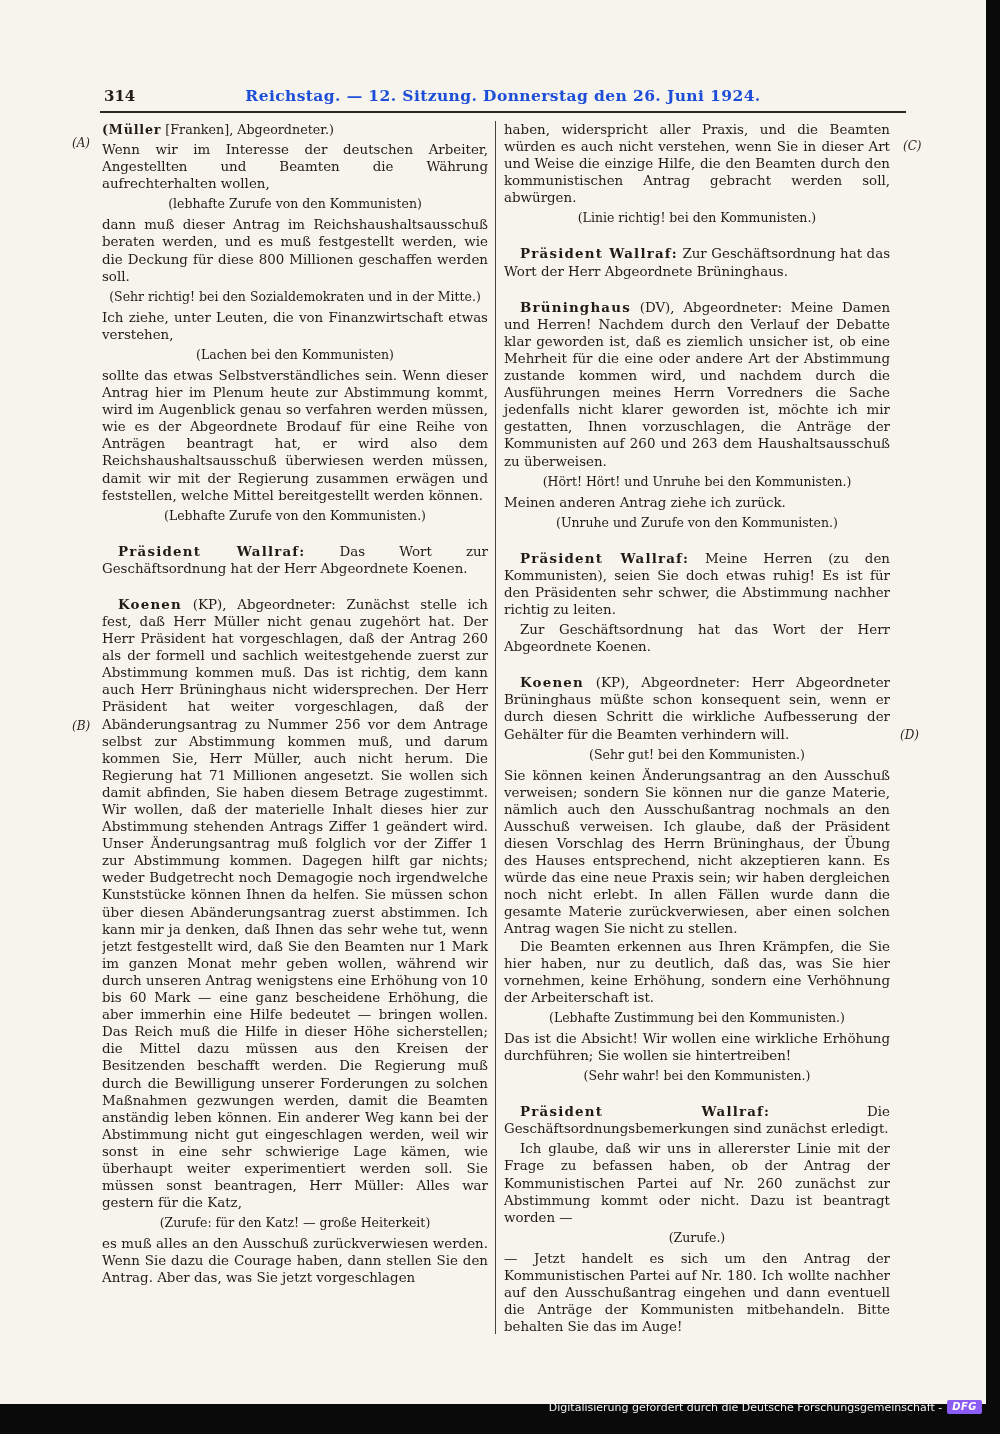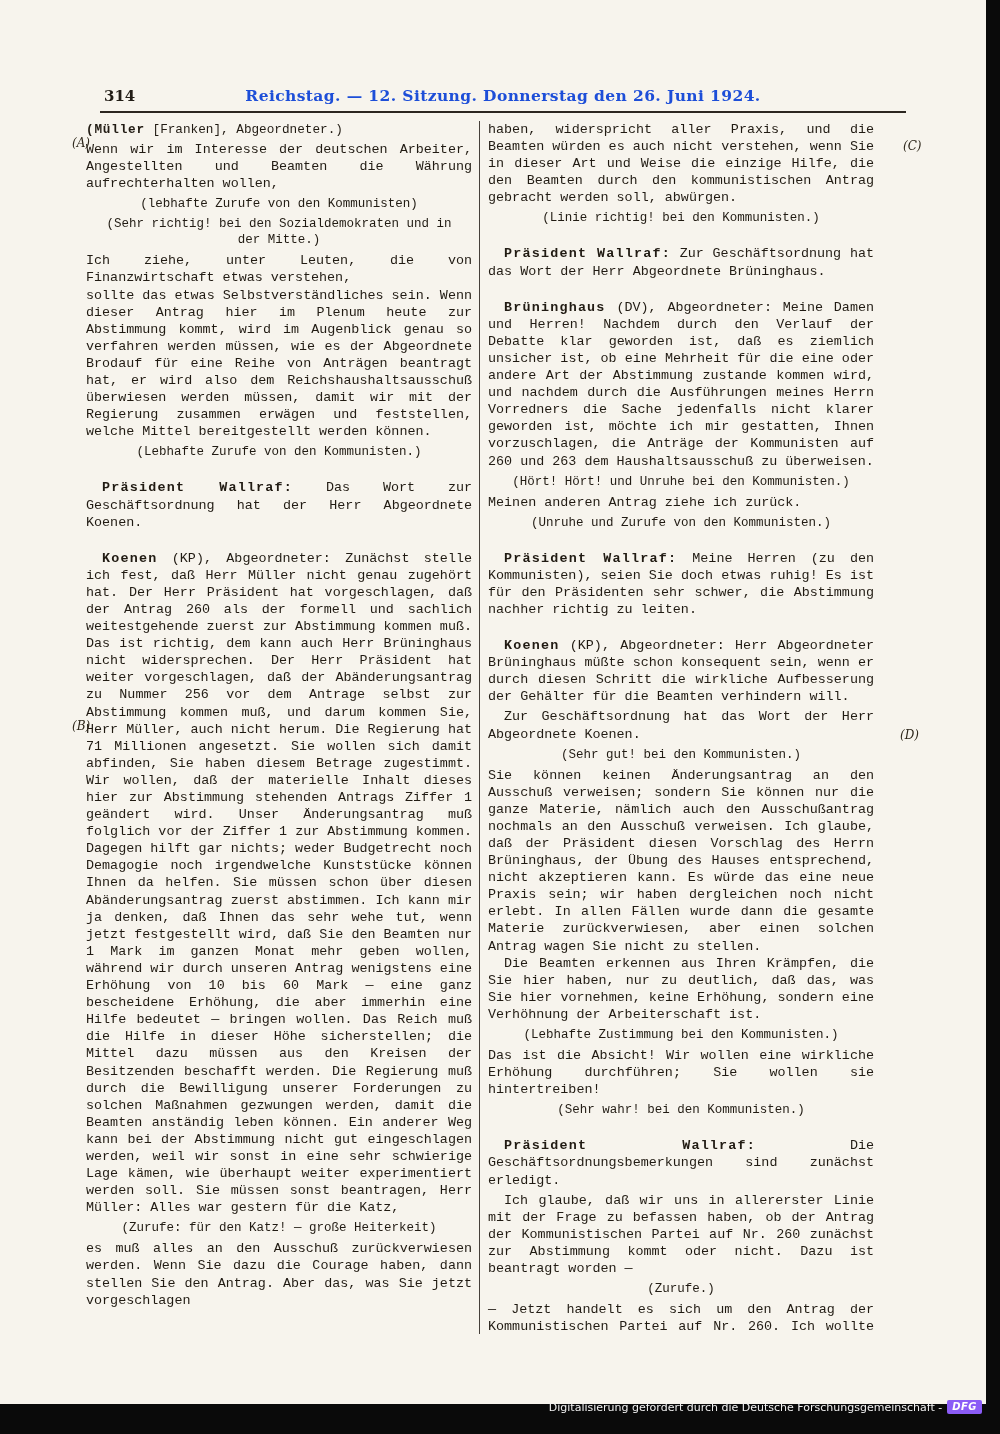--- a/index.html
+++ b/index.html
@@ -25,22 +25,22 @@
   .header-title {
     display:block; text-align:center;
     font-size:15.5px; font-weight:bold; letter-spacing:.4px; color:#1d4ed8;
   }
   .rule {
     position:absolute; top:111px; left:100px; width:806px;
     border-top:2px solid #2c2620;
   }
   
   .columns {
-    position:absolute; top:121px; left:86px; width:802px; height:1213px;
-    display:flex; overflow:hidden;font-family:Liberation Mono, monospace;
+    position:absolute; top:121px; left:102px; width:802px; height:1213px;
+    display:flex; overflow:hidden;
   }
   .col { width:386px; color:#211b13; }
   .col-left { margin-right:7px; }
   .col-right { margin-left:8px; }
   .col-divider { width:1px; background:#46403a; flex:0 0 1px; }
 
   .blk {
     font-size:13.4px; line-height:17.1px;
     text-align:justify; text-justify:inter-word;
   }
@@ -104,51 +104,53 @@
     <span class="header-title">Reichstag. — 12. Sitzung. Donnerstag den 26. Juni 1924.</span>
   </div>
 
   <div class="rule"></div>
 
   <div class="columns">
     <div class="col col-left" id="col-left">
         <p class="blk headnote"><strong class="speaker-name">(Müller</strong> [Franken], Abgeordneter.)</p>
         <p class="blk p-noindent">Wenn wir im Interesse der deutschen Arbeiter, Angestellten und Beamten die Währung aufrechterhalten wollen,</p>
         <p class="blk stage">(lebhafte Zurufe von den Kommunisten)</p>
+        <p class="blk p-noindent">dann muß dieser Antrag im Reichshaushaltsausschuß beraten werden, und es muß festgestellt werden, wie die Deckung für diese 800 Millionen geschaffen werden soll.</p>
         <p class="blk stage">(Sehr richtig! bei den Sozialdemokraten und in der Mitte.)</p>
         <p class="blk p-noindent">Ich ziehe, unter Leuten, die von Finanzwirtschaft etwas verstehen,</p>
+        <p class="blk stage">(Lachen bei den Kommunisten)</p>
         <p class="blk p-noindent">sollte das etwas Selbstverständliches sein. Wenn dieser Antrag hier im Plenum heute zur Abstimmung kommt, wird im Augenblick genau so verfahren werden müssen, wie es der Abgeordnete Brodauf für eine Reihe von Anträgen beantragt hat, er wird also dem Reichshaushaltsausschuß überwiesen werden müssen, damit wir mit der Regierung zusammen erwägen und feststellen, welche Mittel bereitgestellt werden können.</p>
         <p class="blk stage">(Lebhafte Zurufe von den Kommunisten.)</p>
         <p class="blk speaker"><strong class="speaker-name">Präsident Wallraf:</strong> Das Wort zur Geschäftsordnung hat der Herr Abgeordnete Koenen.</p>
         <p class="blk speaker"><strong class="speaker-name">Koenen</strong> (KP), Abgeordneter: Zunächst stelle ich fest, daß Herr Müller nicht genau zugehört hat. Der Herr Präsident hat vorgeschlagen, daß der Antrag 260 als der formell und sachlich weitestgehende zuerst zur Abstimmung kommen muß. Das ist richtig, dem kann auch Herr Brüninghaus nicht widersprechen. Der Herr Präsident hat weiter vorgeschlagen, daß der Abänderungsantrag zu Nummer 256 vor dem Antrage selbst zur Abstimmung kommen muß, und darum kommen Sie, Herr Müller, auch nicht herum. Die Regierung hat 71 Millionen angesetzt. Sie wollen sich damit abfinden, Sie haben diesem Betrage zugestimmt. Wir wollen, daß der materielle Inhalt dieses hier zur Abstimmung stehenden Antrags Ziffer 1 geändert wird. Unser Änderungsantrag muß folglich vor der Ziffer 1 zur Abstimmung kommen. Dagegen hilft gar nichts; weder Budgetrecht noch Demagogie noch irgendwelche Kunststücke können Ihnen da helfen. Sie müssen schon über diesen Abänderungsantrag zuerst abstimmen. Ich kann mir ja denken, daß Ihnen das sehr wehe tut, wenn jetzt festgestellt wird, daß Sie den Beamten nur 1 Mark im ganzen Monat mehr geben wollen, während wir durch unseren Antrag wenigstens eine Erhöhung von 10 bis 60 Mark — eine ganz bescheidene Erhöhung, die aber immerhin eine Hilfe bedeutet — bringen wollen. Das Reich muß die Hilfe in dieser Höhe sicherstellen; die Mittel dazu müssen aus den Kreisen der Besitzenden beschafft werden. Die Regierung muß durch die Bewilligung unserer Forderungen zu solchen Maßnahmen gezwungen werden, damit die Beamten anständig leben können. Ein anderer Weg kann bei der Abstimmung nicht gut eingeschlagen werden, weil wir sonst in eine sehr schwierige Lage kämen, wie überhaupt weiter experimentiert werden soll. Sie müssen sonst beantragen, Herr Müller: Alles war gestern für die Katz,</p>
         <p class="blk stage">(Zurufe: für den Katz! — große Heiterkeit)</p>
         <p class="blk p-noindent">es muß alles an den Ausschuß zurückverwiesen werden. Wenn Sie dazu die Courage haben, dann stellen Sie den Antrag. Aber das, was Sie jetzt vorgeschlagen</p>
       </div>
     <div class="col-divider"></div>
     <div class="col col-right" id="col-right">
         <p class="blk p-noindent">haben, widerspricht aller Praxis, und die Beamten würden es auch nicht verstehen, wenn Sie in dieser Art und Weise die einzige Hilfe, die den Beamten durch den kommunistischen Antrag gebracht werden soll, abwürgen.</p>
         <p class="blk stage">(Linie richtig! bei den Kommunisten.)</p>
         <p class="blk speaker"><strong class="speaker-name">Präsident Wallraf:</strong> Zur Geschäftsordnung hat das Wort der Herr Abgeordnete Brüninghaus.</p>
         <p class="blk speaker"><strong class="speaker-name">Brüninghaus</strong> (DV), Abgeordneter: Meine Damen und Herren! Nachdem durch den Verlauf der Debatte klar geworden ist, daß es ziemlich unsicher ist, ob eine Mehrheit für die eine oder andere Art der Abstimmung zustande kommen wird, und nachdem durch die Ausführungen meines Herrn Vorredners die Sache jedenfalls nicht klarer geworden ist, möchte ich mir gestatten, Ihnen vorzuschlagen, die Anträge der Kommunisten auf 260 und 263 dem Haushaltsausschuß zu überweisen.</p>
         <p class="blk stage">(Hört! Hört! und Unruhe bei den Kommunisten.)</p>
         <p class="blk p-noindent">Meinen anderen Antrag ziehe ich zurück.</p>
         <p class="blk stage">(Unruhe und Zurufe von den Kommunisten.)</p>
         <p class="blk speaker"><strong class="speaker-name">Präsident Wallraf:</strong> Meine Herren (zu den Kommunisten), seien Sie doch etwas ruhig! Es ist für den Präsidenten sehr schwer, die Abstimmung nachher richtig zu leiten.</p>
+        <p class="blk p">Zur Geschäftsordnung hat das Wort der Herr Abgeordnete Koenen.</p>
         <p class="blk speaker"><strong class="speaker-name">Koenen</strong> (KP), Abgeordneter: Herr Abgeordneter Brüninghaus müßte schon konsequent sein, wenn er durch diesen Schritt die wirkliche Aufbesserung der Gehälter für die Beamten verhindern will.</p>
-        <p class="blk p">Zur Geschäftsordnung hat das Wort der Herr Abgeordnete Koenen.</p>
         <p class="blk stage">(Sehr gut! bei den Kommunisten.)</p>
         <p class="blk p-noindent">Sie können keinen Änderungsantrag an den Ausschuß verweisen; sondern Sie können nur die ganze Materie, nämlich auch den Ausschußantrag nochmals an den Ausschuß verweisen. Ich glaube, daß der Präsident diesen Vorschlag des Herrn Brüninghaus, der Übung des Hauses entsprechend, nicht akzeptieren kann. Es würde das eine neue Praxis sein; wir haben dergleichen noch nicht erlebt. In allen Fällen wurde dann die gesamte Materie zurückverwiesen, aber einen solchen Antrag wagen Sie nicht zu stellen.</p>
         <p class="blk p">Die Beamten erkennen aus Ihren Krämpfen, die Sie hier haben, nur zu deutlich, daß das, was Sie hier vornehmen, keine Erhöhung, sondern eine Verhöhnung der Arbeiterschaft ist.</p>
         <p class="blk stage">(Lebhafte Zustimmung bei den Kommunisten.)</p>
         <p class="blk p-noindent">Das ist die Absicht! Wir wollen eine wirkliche Erhöhung durchführen; Sie wollen sie hintertreiben!</p>
         <p class="blk stage">(Sehr wahr! bei den Kommunisten.)</p>
         <p class="blk speaker"><strong class="speaker-name">Präsident Wallraf:</strong> Die Geschäftsordnungsbemerkungen sind zunächst erledigt.</p>
         <p class="blk p">Ich glaube, daß wir uns in allererster Linie mit der Frage zu befassen haben, ob der Antrag der Kommunistischen Partei auf Nr. 260 zunächst zur Abstimmung kommt oder nicht. Dazu ist beantragt worden —</p>
         <p class="blk stage">(Zurufe.)</p>
-        <p class="blk p-noindent">— Jetzt handelt es sich um den Antrag der Kommunistischen Partei auf Nr. 260. Ich wollte nachher auf den Ausschußantrag eingehen und dann eventuell die Anträge der Kommunisten mitbehandeln. Bitte behalten Sie das im Auge!</p>
+        <p class="blk p-noindent">— Jetzt handelt es sich um den Antrag der Kommunistischen Partei auf Nr. 180. Ich wollte nachher auf den Ausschußantrag eingehen und dann eventuell die Anträge der Kommunisten mitbehandeln. Bitte behalten Sie das im Auge!</p>
       </div>
   </div>
 
   <div class="marker marker-a">(A)</div>
   <div class="marker marker-b">(B)</div>
   <div class="marker marker-c">(C)</div>
   <div class="marker marker-d">(D)</div>
 
   <div class="black-right"></div>
   <div class="black-bottom"></div>

